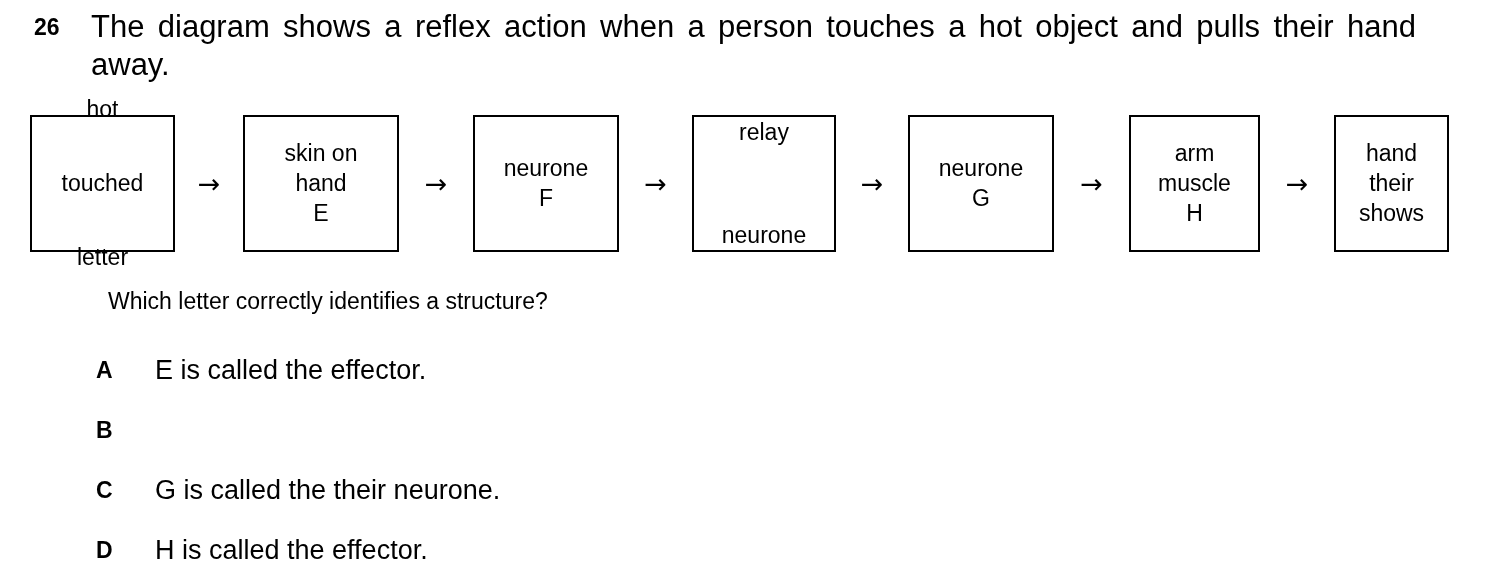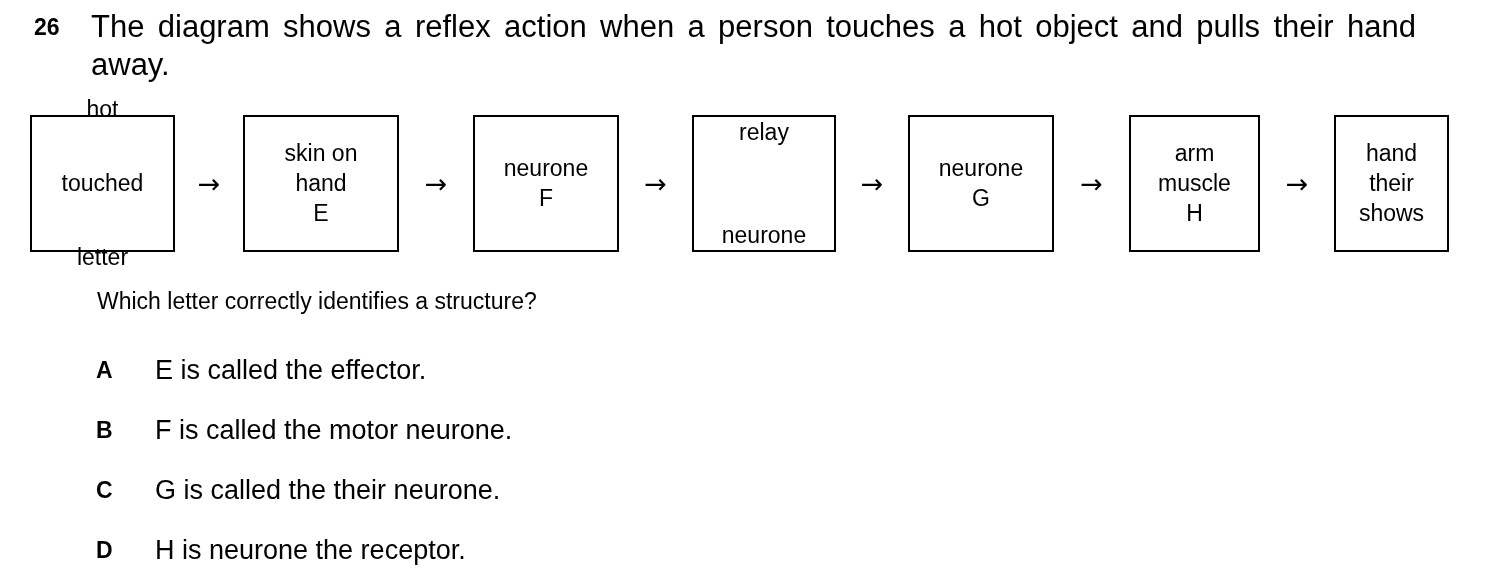--- a/index.html
+++ b/index.html
@@ -89,21 +89,21 @@
   .a1 { width: 68px; }
   .a2 { width: 74px; }
   .a3 { width: 73px; }
   .a4 { width: 72px; }
   .a5 { width: 75px; }
   .a6 { width: 74px; }
 
   
   #lead-in {
     position: absolute;
-    left: 97px;
+    left: 108px;
     top: 286px;
     font-size: 23px;
     line-height: 30px;
     white-space: nowrap;
   }
 
   
   #options {
     position: absolute;
     left: 96px;
@@ -195,26 +195,25 @@
 
 <div id="options">
 
   <div class="option-row">
     <span class="option-letter">A</span>
     <span class="option-text">E is called the effector.</span>
   </div>
 
   <div class="option-row">
     <span class="option-letter">B</span>
-    <span class="option-text">F is called the motor neurone.</span>
   </div>
 
   <div class="option-row">
     <span class="option-letter">C</span>
     <span class="option-text">G is called the their neurone.</span>
   </div>
 
   <div class="option-row">
     <span class="option-letter">D</span>
-    <span class="option-text">H is neurone the receptor.</span>
+    <span class="option-text">H is called the effector.</span>
   </div>
 
 </div>
 
 </body></html>

